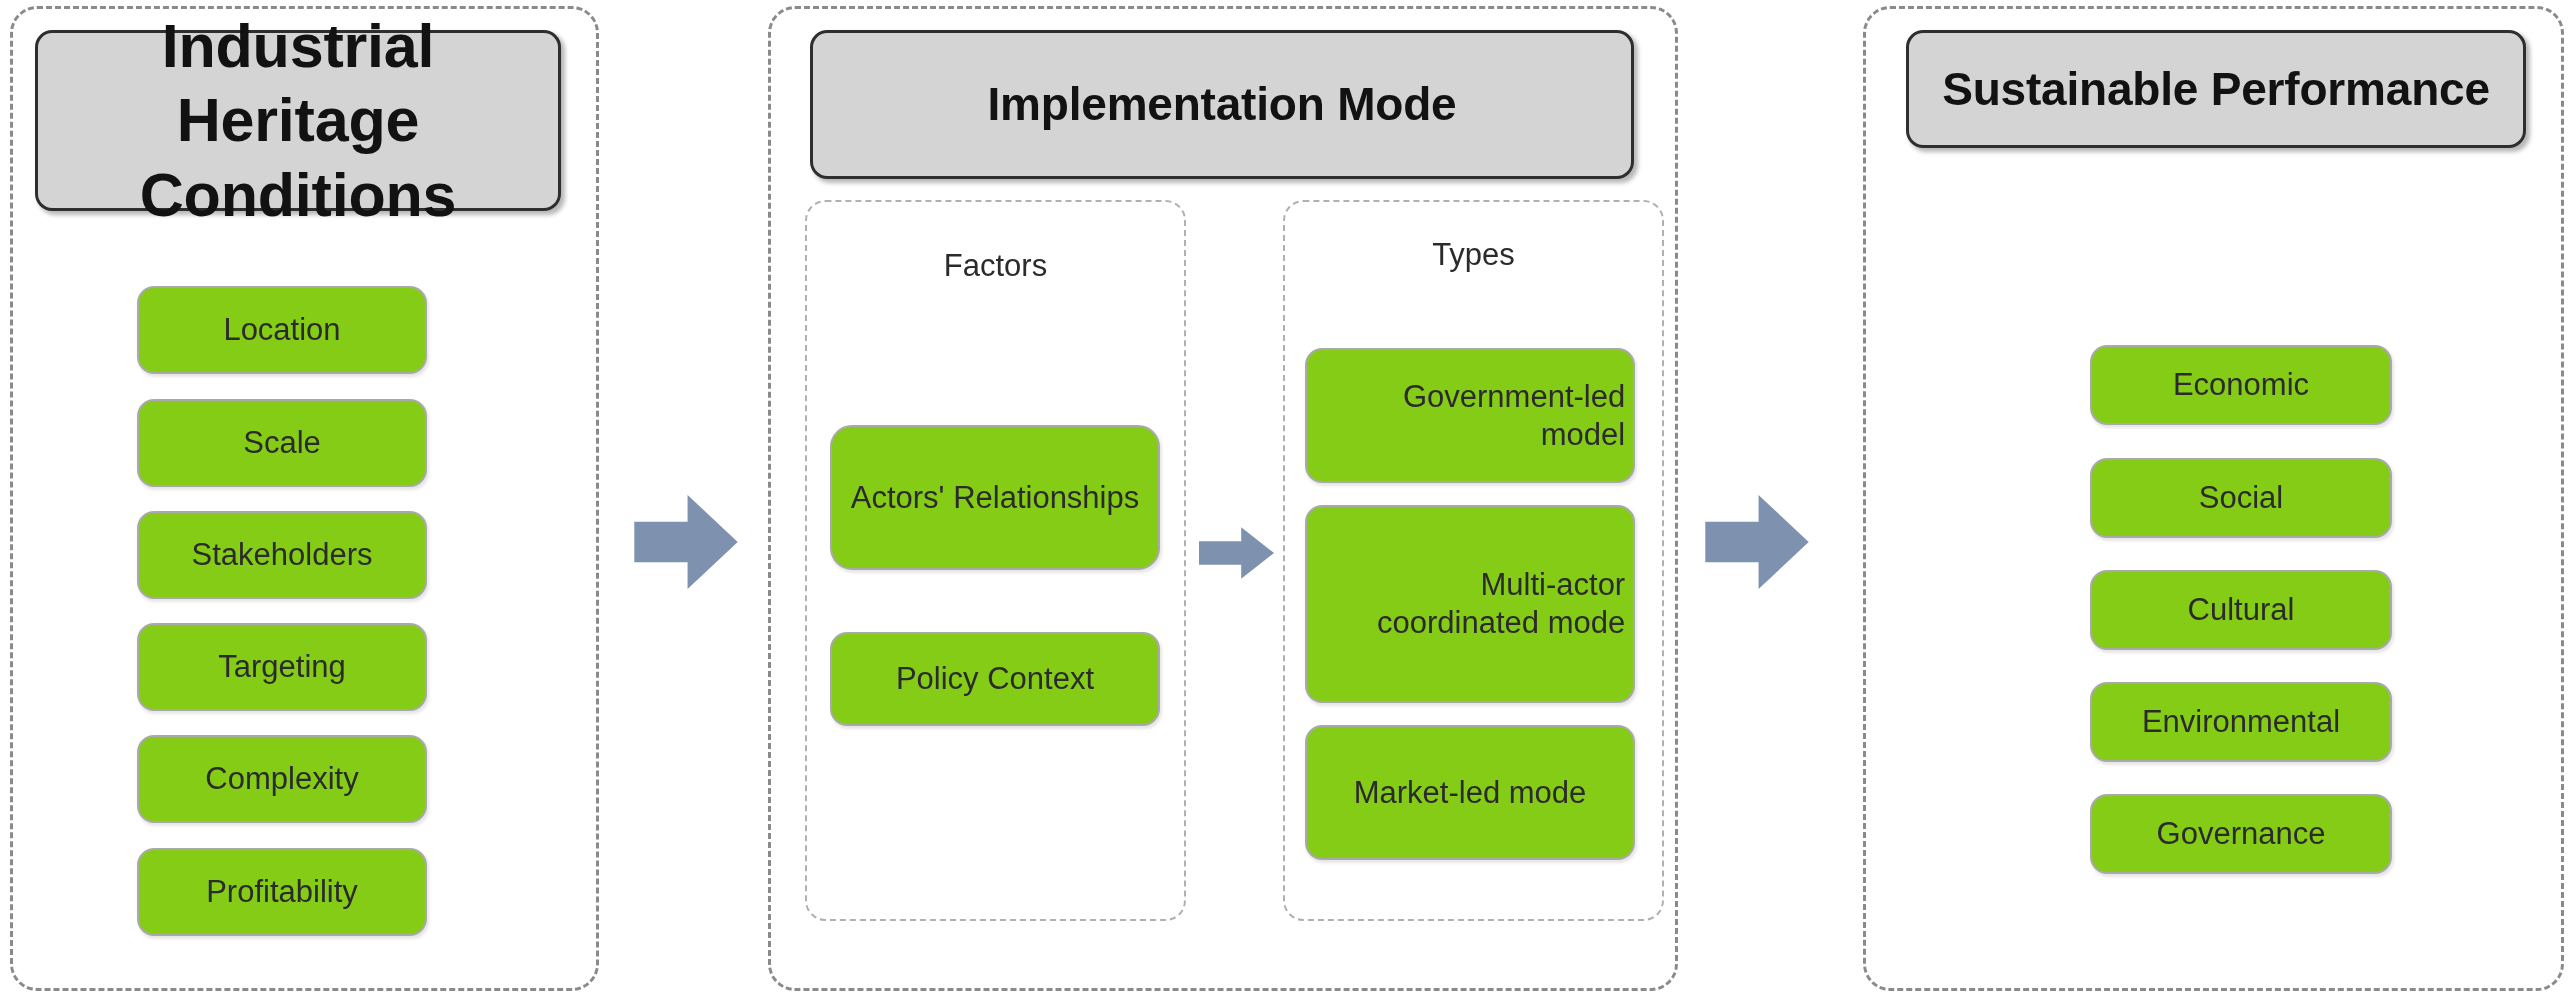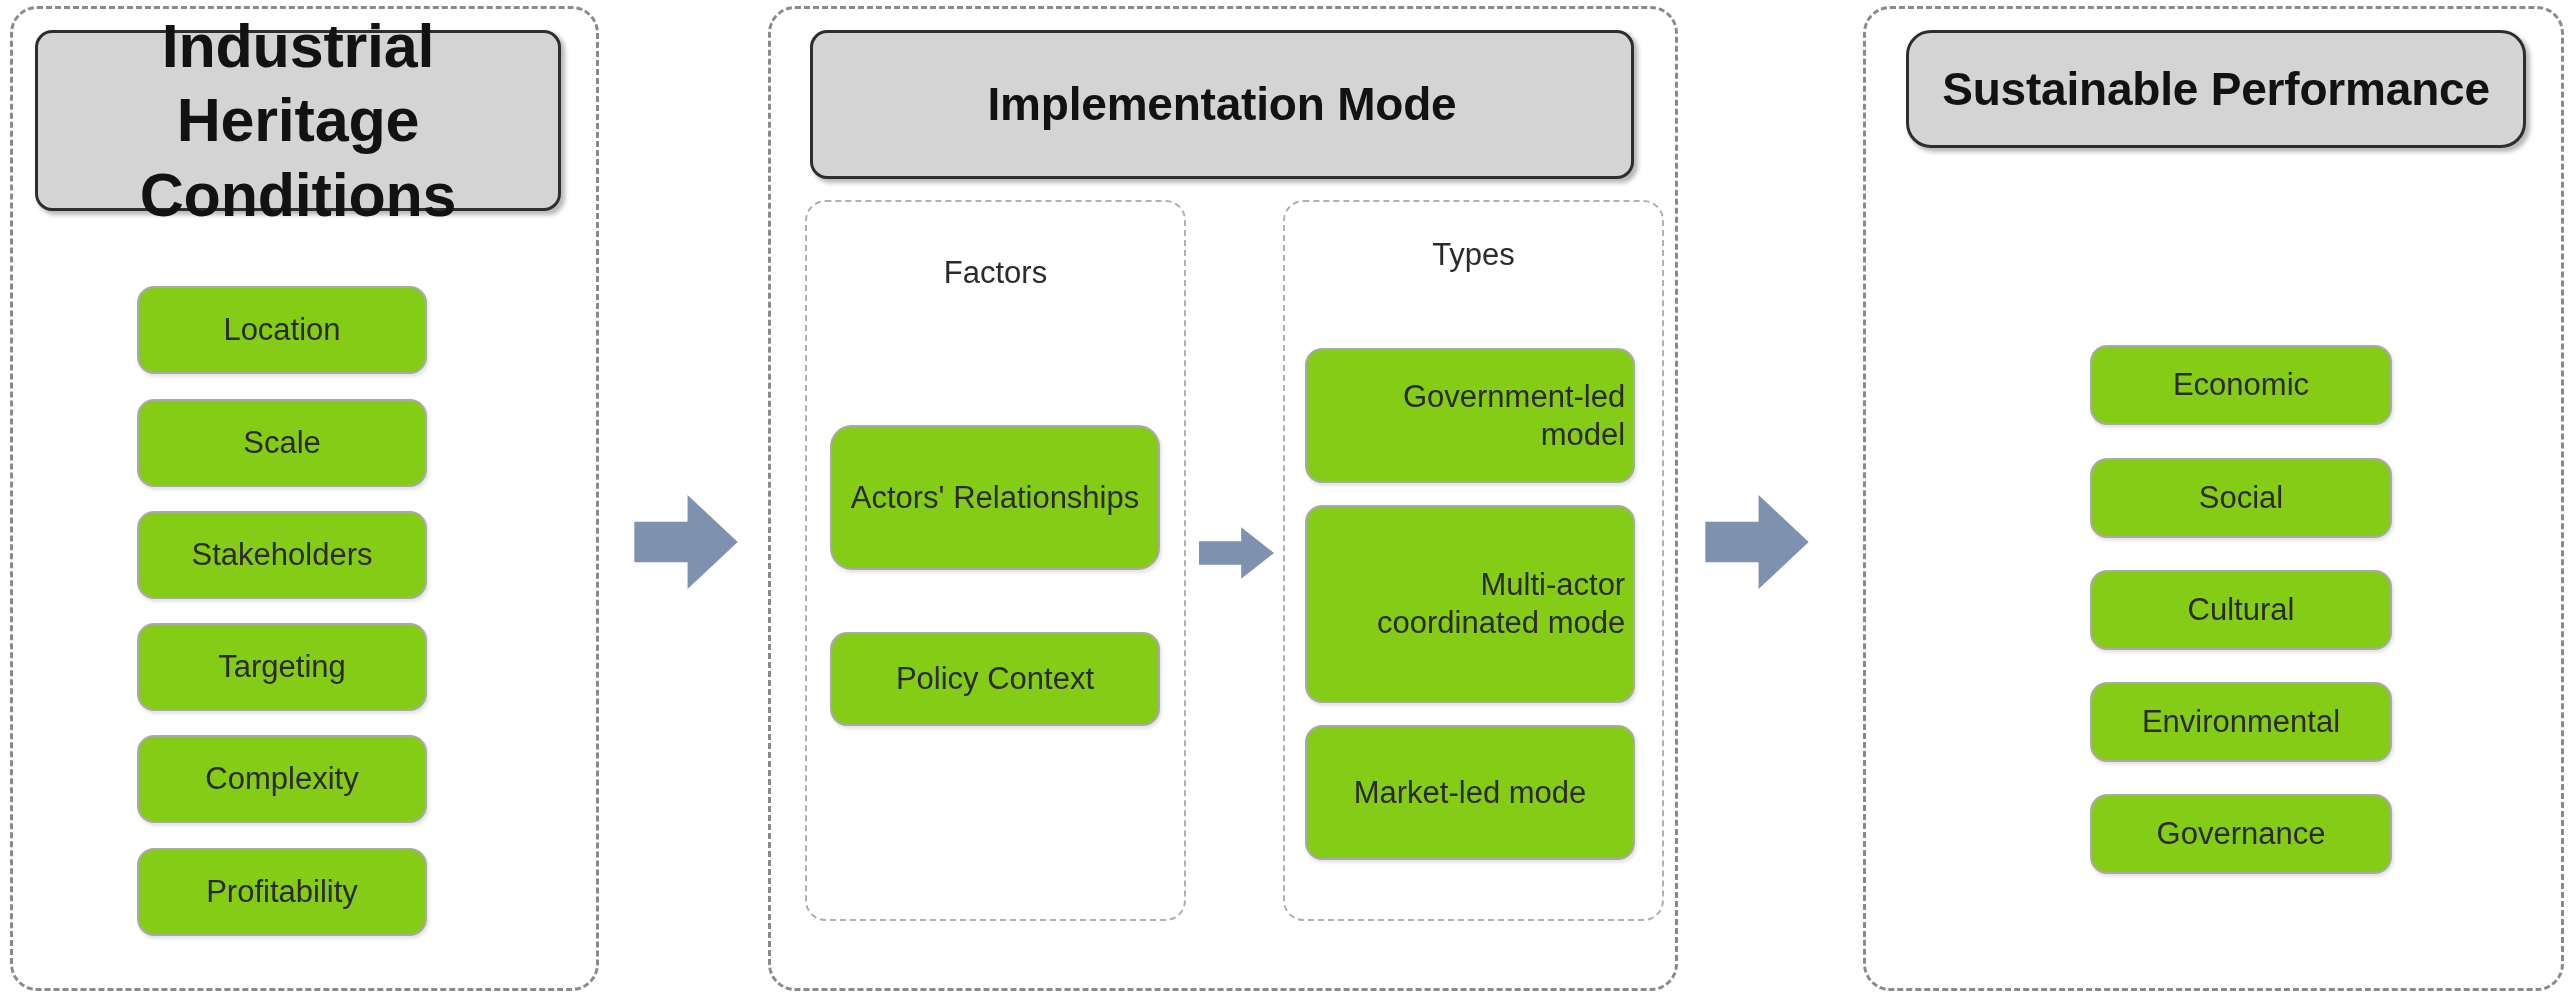--- a/index.html
+++ b/index.html
@@ -108,21 +108,21 @@
     <svg width="104" height="94" viewBox="0 0 132 120" aria-hidden="true">
       <polygon points="0,34 68,34 68,0 132,60 68,120 68,86 0,86" fill="#7e92b0"></polygon>
     </svg>
   </div>
 
   <div class="panel" style="left:768px; top:6.3px; width:910px; height:985px;"></div>
 
   <div class="plaque" style="left:810px; top:30px; width:824px; height:149px; font-size:46px;">Implementation Mode</div>
 
   <div class="subpanel" style="left:805px; top:200px; width:381px; height:721px;"></div>
-  <div class="subpanel-title" style="left:805px; top:255px; width:381px;">Factors</div>
+  <div class="subpanel-title" style="left:805px; top:248px; width:381px;">Factors</div>
 
   <div class="chip" style="left:830px; top:425px; width:330px; height:145px;border-radius:22px;">Actors' Relationships</div>
   <div class="chip" style="left:830px; top:632px; width:330px; height:94px;">Policy Context</div>
 
   <div class="arrow" style="left:1199px; top:527px; width:75px; height:52px;">
     <svg width="75" height="52" viewBox="0 0 96 66" aria-hidden="true">
       <polygon points="0,18 54,18 54,0 96,33 54,66 54,48 0,48" fill="#7e92b0"></polygon>
     </svg>
   </div>
 
@@ -134,21 +134,21 @@
   <div class="chip" style="left:1305px; top:725px; width:330px; height:135px;">Market-led mode</div>
 
   <div class="arrow" style="left:1705px; top:495px; width:104px; height:94px;">
     <svg width="104" height="94" viewBox="0 0 132 120" aria-hidden="true">
       <polygon points="0,34 68,34 68,0 132,60 68,120 68,86 0,86" fill="#7e92b0"></polygon>
     </svg>
   </div>
 
   <div class="panel" style="left:1863px; top:6.3px; width:701px; height:985px;"></div>
 
-  <div class="plaque" style="left:1906px; top:30px; width:620px; height:118px; font-size:46px;border-radius:25px;">Sustainable Performance</div>
+  <div class="plaque" style="left:1906px; top:30px; width:620px; height:118px; font-size:46px;">Sustainable Performance</div>
 
   <div class="chip" style="left:2090px; top:345px; width:302px; height:80px;">Economic</div>
   <div class="chip" style="left:2090px; top:458px; width:302px; height:80px;">Social</div>
   <div class="chip" style="left:2090px; top:570px; width:302px; height:80px;">Cultural</div>
   <div class="chip" style="left:2090px; top:682px; width:302px; height:80px;">Environmental</div>
   <div class="chip" style="left:2090px; top:794px; width:302px; height:80px;">Governance</div>
 
 </div>
 
 

